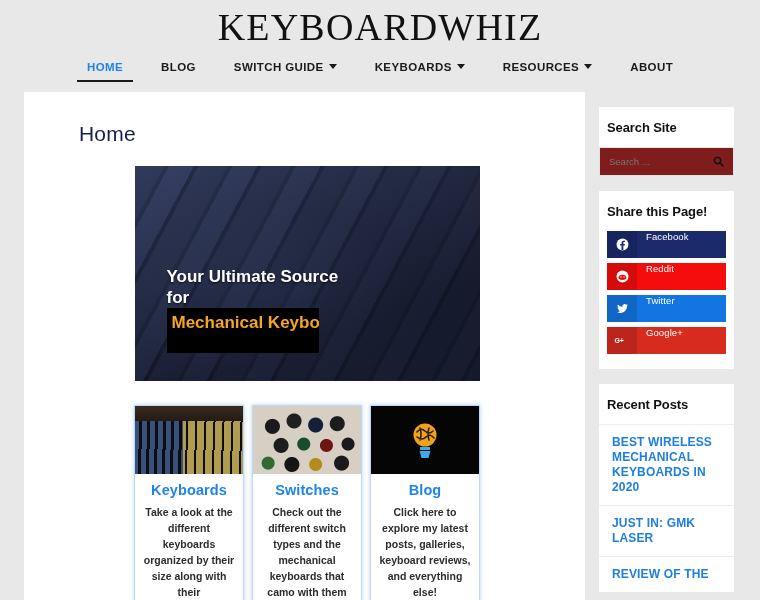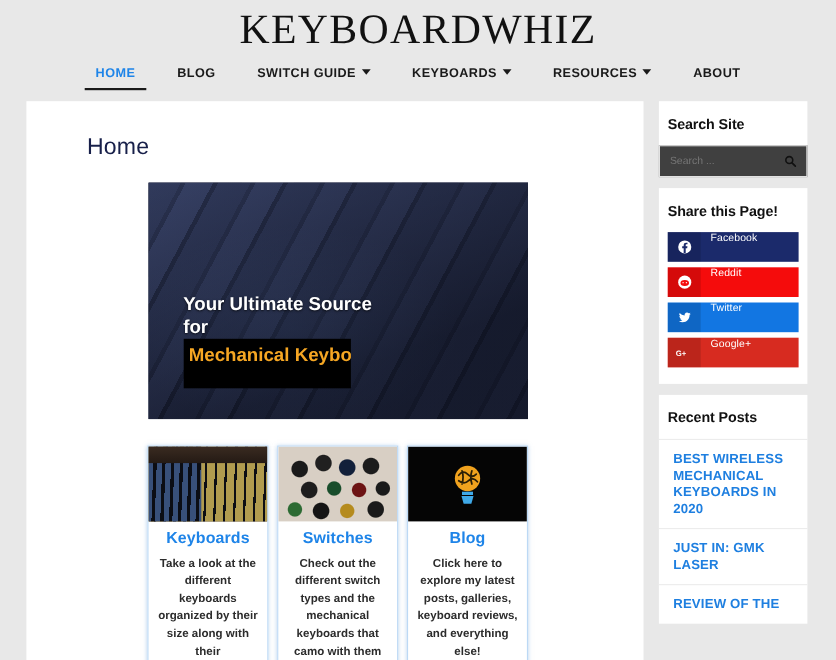--- a/index.html
+++ b/index.html
@@ -210,33 +210,33 @@
     text-align: center;
     font-size: 10.5px;
     font-weight: bold;
     color: #2c2c2c;
     line-height: 16px;
     padding: 0 6px 8px 6px;
   }
 
   
   .sidebar { width: 135px; flex: 0 0 135px; }
-  .widget { background: #ffffff; margin-bottom: 10px; }
+  .widget { background: #ffffff; margin-bottom: 10px; margin-top: 15px; }
   .widget-title {
     font-size: 13px;
     font-weight: bold;
     color: #111111;
     padding: 13px 8px 12px 8px;
     letter-spacing: -0.1px;
   }
   .search-field {
     display: flex;
     align-items: center;
     justify-content: space-between;
-    background: #404040;
+    background: #7f1d1d;
     border: 1px solid #e2e2e2;
     padding: 8px 9px;
     margin: 0 0 0 0;
     cursor: text;
   }
   .search-input {
     border: 0; outline: 0; background: transparent;
     font-size: 9.5px; color: #8d8d8d;
     font-family: "Liberation Sans", sans-serif;
     width: 82px;

